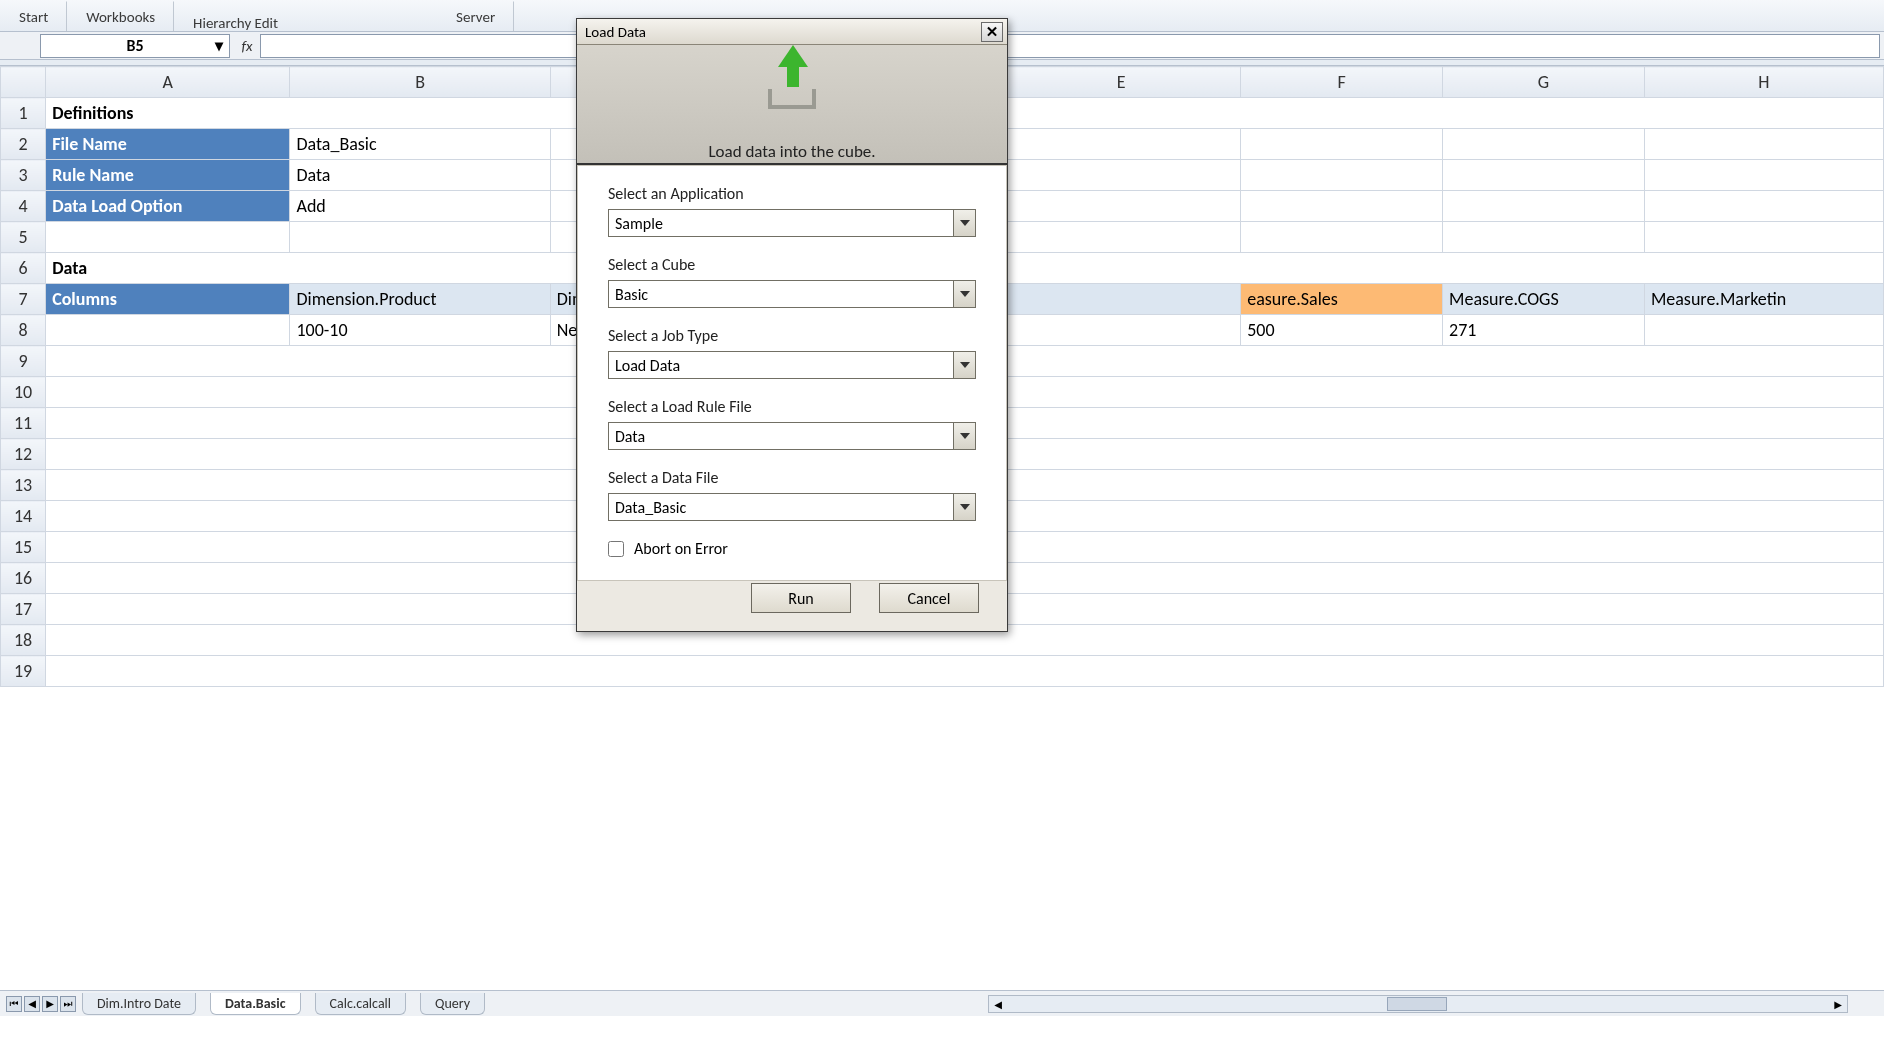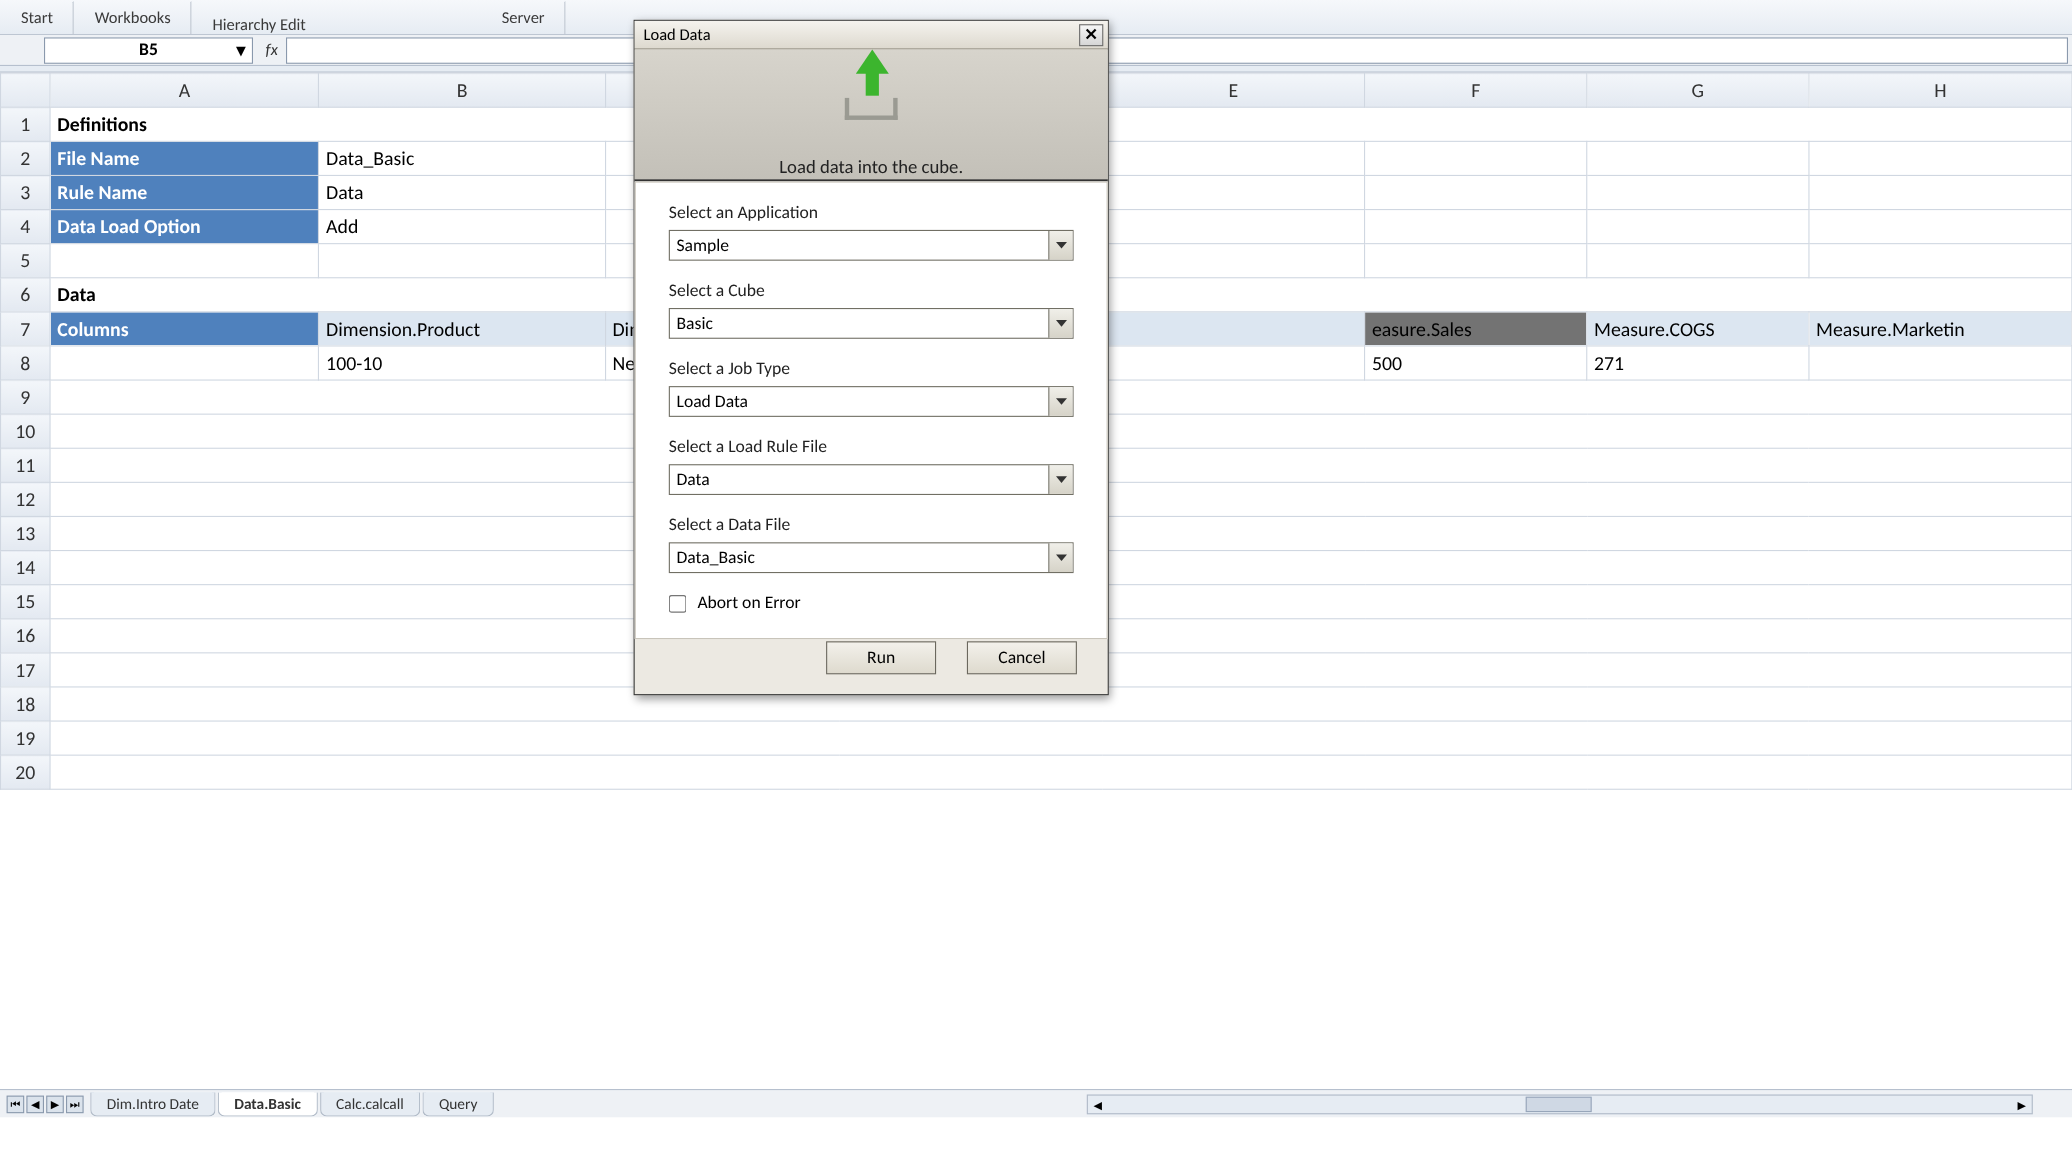--- a/index.html
+++ b/index.html
@@ -29,21 +29,21 @@
 .A { width:184px; } .B { width:196px; } .C { width:160px; } .D { width:180px; } .E { width:180px; }
 .F { width:152px; } .G { width:152px; } .H { width:180px; }
 .hdr-label-blue { background:#4f81bd; color:#fff; font-weight:bold; }
 .section-title { font-weight:bold; font-size:22px; }
 td.num { text-align:right; }
 
 
 .sheettabs { position:absolute; left:0; bottom:0; height:26px; width:100%; background:#eef1f5; border-top:1px solid #b6c0ce; display:flex; align-items:center; }
 .nav { display:flex; padding:0 6px; gap:2px;}
 .nav span { width:16px; height:16px; border:1px solid #8a99ad; background:#dbe3ec; font-size:10px; display:flex; align-items:center; justify-content:center;}
-.sheettab { padding:2px 14px; font-size:14px; color:#333; background:#e6ecf3; border:1px solid #b0bac7; border-top:none; border-radius:0 0 6px 6px; margin-right:2px;}
+.sheettab { padding:2px 14px; font-size:14px; color:#333; background:#e6ecf3; border:1px solid #b0bac7; border-top:none; border-radius:0 0 6px 6px; margin-right:14px;}
 .sheettab.active { background:#fff; font-weight:bold;}
 .hscroll { position:absolute; right:36px; bottom:3px; width:860px; height:18px; background:#e6ecf3; border:1px solid #b0bac7; display:flex; align-items:center;}
 .hscroll .thumb { width:60px; height:14px; background:#cfd8e4; border:1px solid #97a6ba; margin-left:380px;}
 .hscroll .arrow { width:18px; height:16px; display:flex; align-items:center; justify-content:center; font-size:10px;}
 
 
 .modal { position:absolute; top:18px; left:576px; width:432px; background:#ece9e2; border:1px solid #3a3a3a; box-shadow:2px 3px 8px rgba(0,0,0,0.4); }
 .modal .titlebar { height:26px; background:linear-gradient(#f5f3ee,#ddd9cf); border-bottom:1px solid #8a8578; display:flex; align-items:center; justify-content:space-between; padding:0 4px 0 8px;}
 .modal .titlebar span { font-size:15px; }
 .closebtn { width:22px; height:20px; border:1px solid #6b6b6b; background:linear-gradient(#f6f6f6,#d6d6d6); display:flex; align-items:center; justify-content:center; font-weight:bold; font-size:14px;}
@@ -162,21 +162,21 @@
           <th class="rowhead">6</th>
     <td colspan="8" class="section-title">Data</td>
         </tr>
   <tr>
           <th class="rowhead">7</th>
     <td class="hdr-label-blue">Columns</td>
     <td style="background:#dce6f1">Dimension.Product</td>
     <td style="background:#dce6f1">Dimension.Ma</td>
     <td style="background:#dce6f1"></td>
     <td style="background:#dce6f1"></td>
-    <td style="background:#737373">easure.Sales</td>
+    <td style="background:#fdba74">easure.Sales</td>
     <td style="background:#dce6f1">Measure.COGS</td>
     <td style="background:#dce6f1">Measure.Marketin</td>
         </tr>
   <tr>
           <th class="rowhead">8</th>
     <td></td>
     <td>100-10</td>
     <td>New York</td>
     <td></td>
           <td></td>
@@ -219,24 +219,20 @@
   <tr>
           <th class="rowhead">17</th>
           <td colspan="8"></td>
         </tr>
   <tr>
           <th class="rowhead">18</th>
           <td colspan="8"></td>
         </tr>
   <tr>
           <th class="rowhead">19</th>
-          <td colspan="8"></td>
-        </tr>
-  <tr>
-          <th class="rowhead">20</th>
           <td colspan="8"></td>
         </tr>
 </tbody>
     </table>
 
 <div class="sheettabs">
   <div class="nav">
     <span>⏮</span>
     <span>◀</span>
     <span>▶</span>

